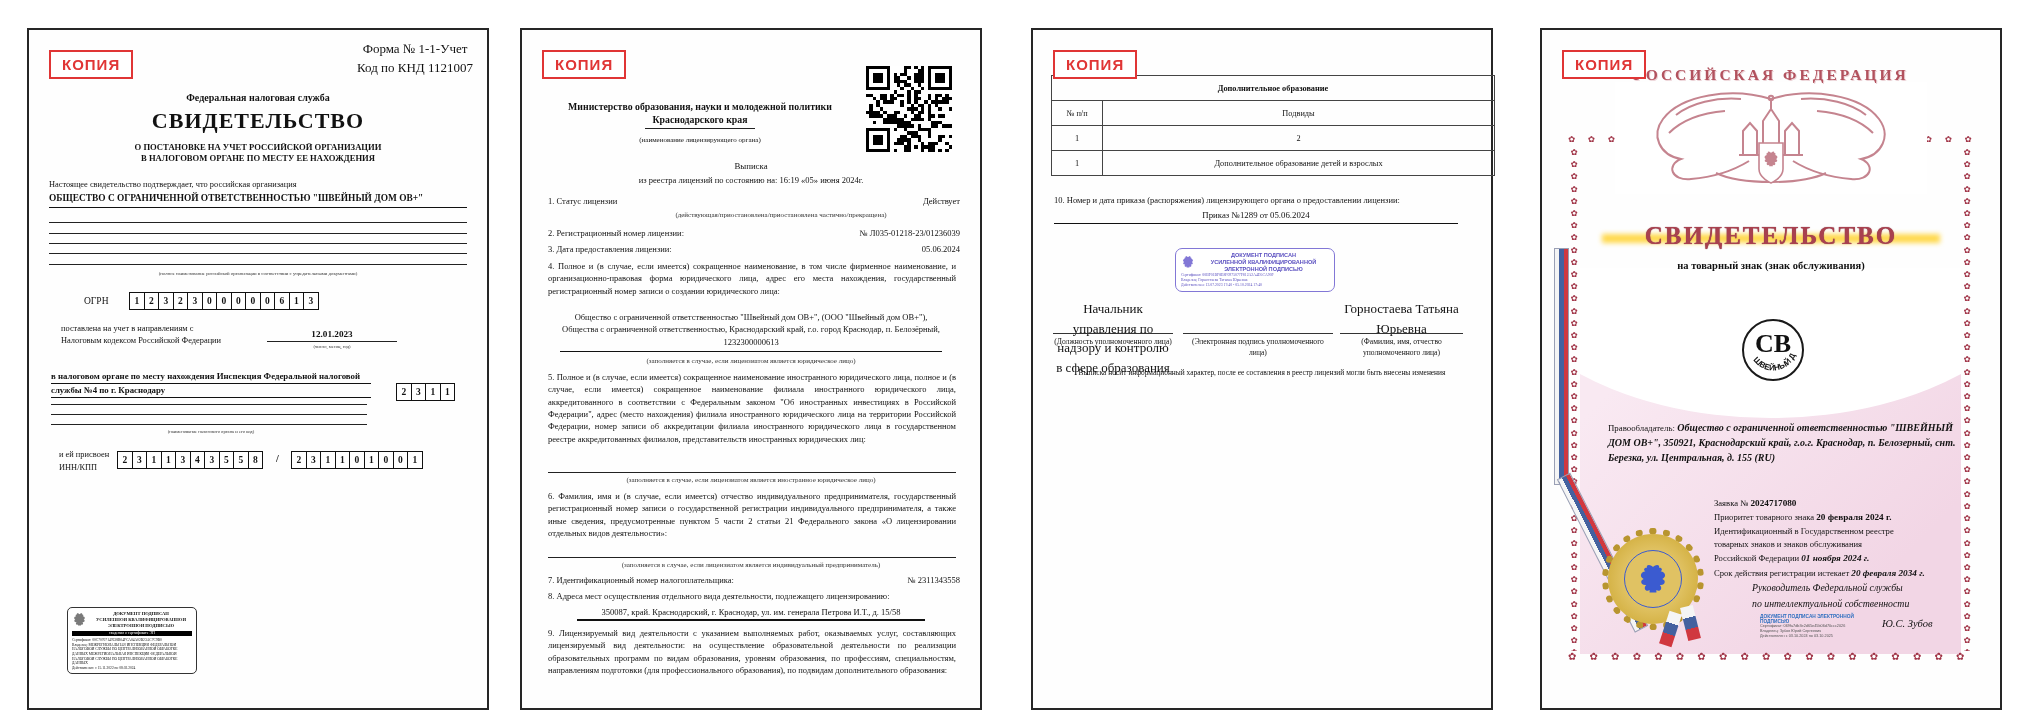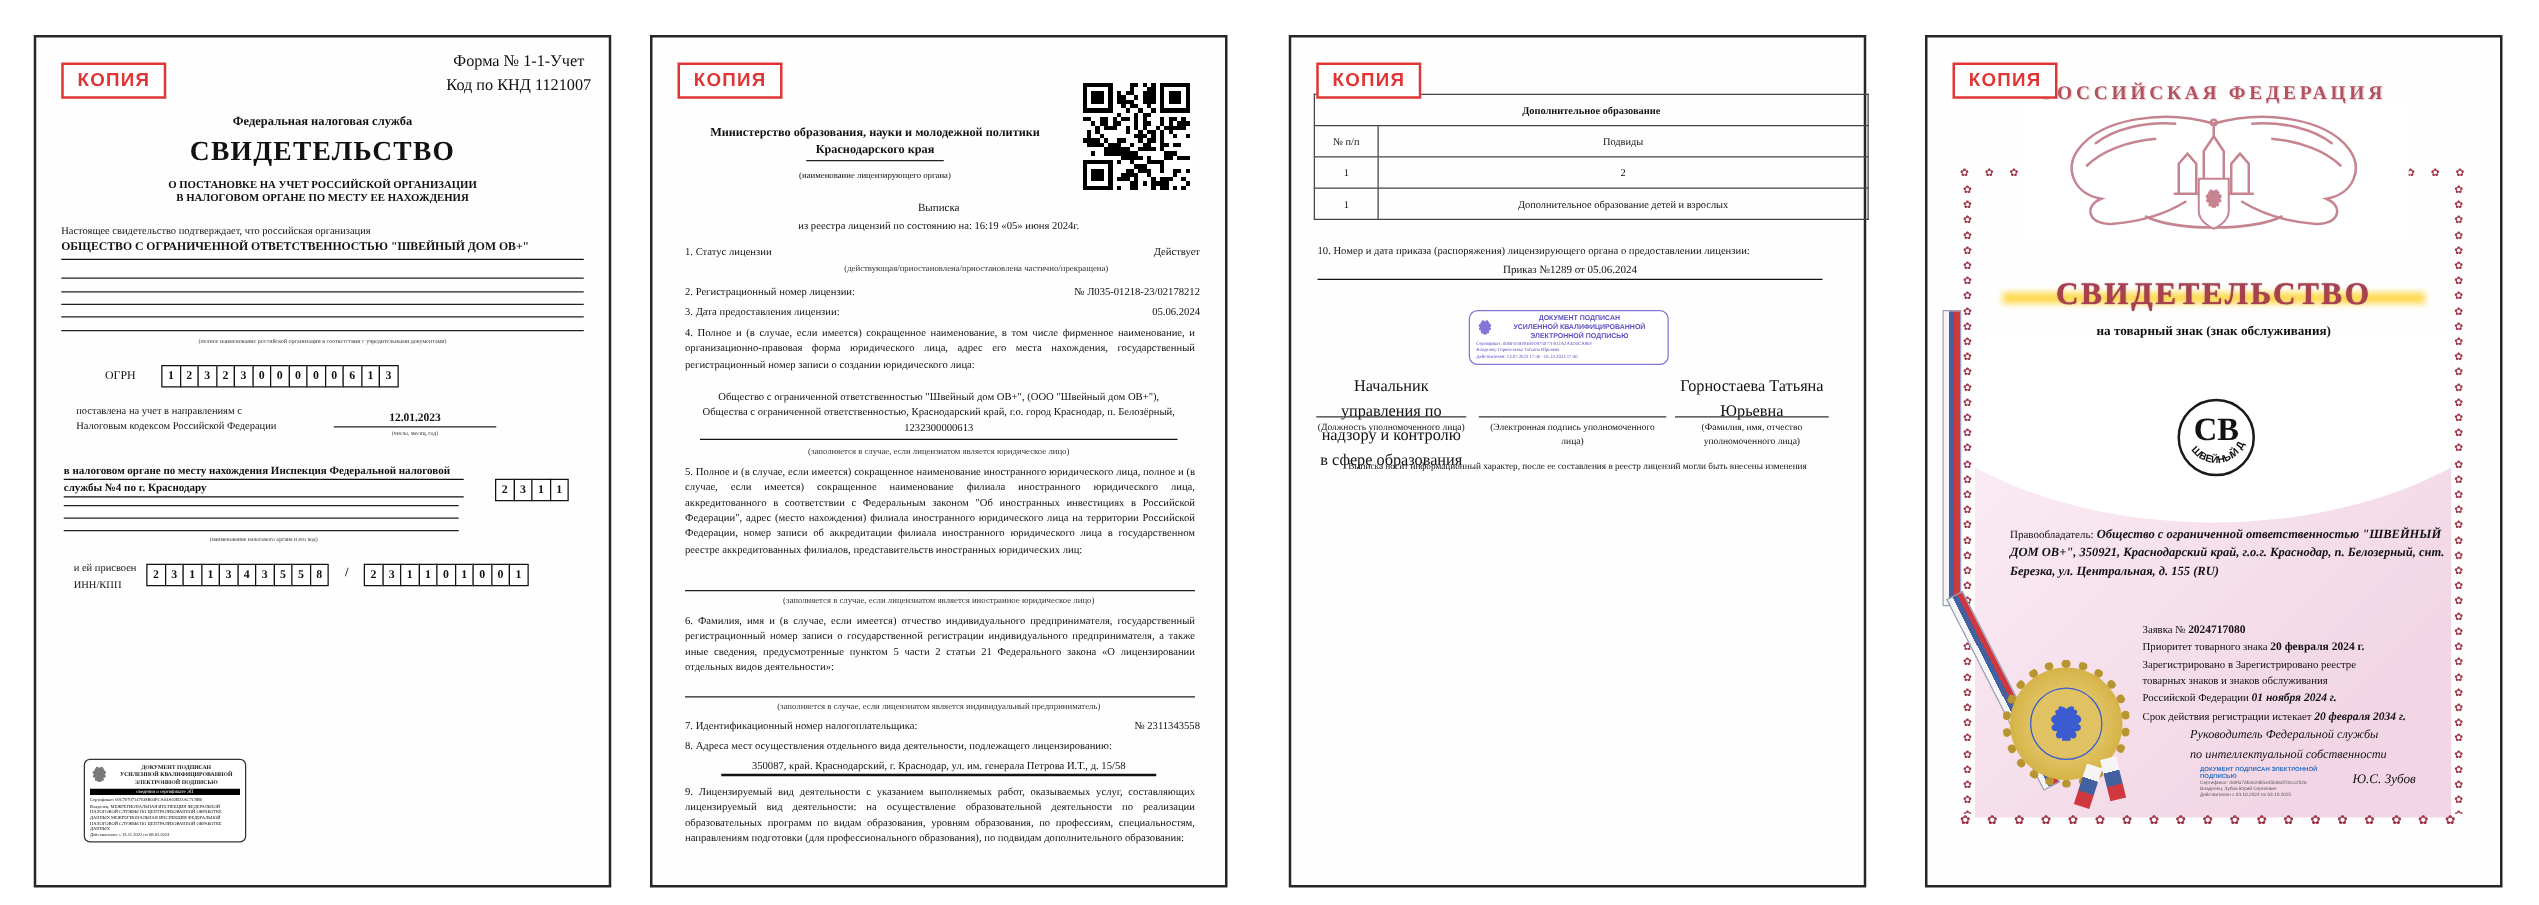--- a/index.html
+++ b/index.html
@@ -450,21 +450,21 @@
     <span>Министерство образования, науки и молодежной политики</span><br>
     <span class="ul">Краснодарского края</span>
   </div>
   <div class="abs d2-mincap">(наименование лицензирующего органа)</div>
   <div class="abs ctr" style="left:0;right:0;top:131px;font-size:8.8px">Выписка</div>
   <div class="abs ctr" style="left:0;right:0;top:145px;font-size:8.5px">из реестра лицензий по состоянию на: 16:19 «05» июня 2024г.</div>
   <div class="abs d2-item d2-lbl" style="top:166px">1. Статус лицензии</div>
   <div class="abs d2-item d2-val" style="top:166px">Действует</div>
   <div class="abs cap" style="left:80px;right:20px;top:181px;font-size:7px">(действующая/приостановлена/приостановлена частично/прекращена)</div>
   <div class="abs d2-item d2-lbl" style="top:198px">2. Регистрационный номер лицензии:</div>
-  <div class="abs d2-item d2-val" style="top:198px">№ Л035-01218-23/02178212</div>
+  <div class="abs d2-item d2-val" style="top:198px">№ Л035-01218-23/01236039</div>
   <div class="abs d2-item d2-lbl" style="top:214px">3. Дата предоставления лицензии:</div>
   <div class="abs d2-item d2-val" style="top:214px">05.06.2024</div>
   <div class="abs d2-par" style="left:26px;right:24px;top:230px">4. Полное и (в случае, если имеется) сокращенное наименование, в том числе фирменное наименование, и организационно-правовая форма юридического лица, адрес его места нахождения, государственный регистрационный номер записи о создании юридического лица:</div>
   <div class="abs" style="left:38px;right:38px;top:281px;font-size:8.5px;line-height:1.45;text-align:center;border-bottom:1.4px solid #111;padding-bottom:3px">Общество с ограниченной ответственностью "Швейный дом ОВ+", (ООО "Швейный дом ОВ+"), Общества с ограниченной ответственностью, Краснодарский край, г.о. город Краснодар, п. Белозёрный, 1232300000613</div>
   <div class="abs cap" style="left:60px;right:60px;top:327px;font-size:7px">(заполняется в случае, если лицензиатом является юридическое лицо)</div>
   <div class="abs d2-par" style="left:26px;right:24px;top:341px">5. Полное и (в случае, если имеется) сокращенное наименование иностранного юридического лица, полное и (в случае, если имеется) сокращенное наименование филиала иностранного юридического лица, аккредитованного в соответствии с Федеральным законом "Об иностранных инвестициях в Российской Федерации", адрес (место нахождения) филиала иностранного юридического лица на территории Российской Федерации, номер записи об аккредитации филиала иностранного юридического лица в государственном реестре аккредитованных филиалов, представительств иностранных юридических лиц:</div>
   <div class="rule" style="top:442px;left:26px;right:24px"></div>
   <div class="abs cap" style="left:60px;right:60px;top:446px;font-size:7px">(заполняется в случае, если лицензиатом является иностранное юридическое лицо)</div>
   <div class="abs d2-par" style="left:26px;right:24px;top:460px">6. Фамилия, имя и (в случае, если имеется) отчество индивидуального предпринимателя, государственный регистрационный номер записи о государственной регистрации индивидуального предпринимателя, а также иные сведения, предусмотренные пунктом 5 части 2 статьи 21 Федерального закона «О лицензировании отдельных видов деятельности»:</div>
   <div class="rule" style="top:527px;left:26px;right:24px"></div>
@@ -658,21 +658,21 @@
   <div class="abs d4-facts">
     <div>
       <span>Заявка №</span>
       <b>2024717080</b>
     </div>
     <div>
       <span>Приоритет товарного знака</span>
       <b>20 февраля 2024 г.</b>
     </div>
     <div>
-      <span>Зарегистрировано в Зарегистрировано реестре</span><br>
+      <span>Идентификационный в Государственном реестре</span><br>
       <span>товарных знаков и знаков обслуживания</span><br>
       <span>Российской Федерации</span>
       <b style="font-style:italic">01 ноября 2024 г.</b>
     </div>
     <div>
       <span>Срок действия регистрации истекает</span>
       <b style="font-style:italic">20 февраля 2034 г.</b>
     </div>
   </div>
   <div class="abs d4-head">

